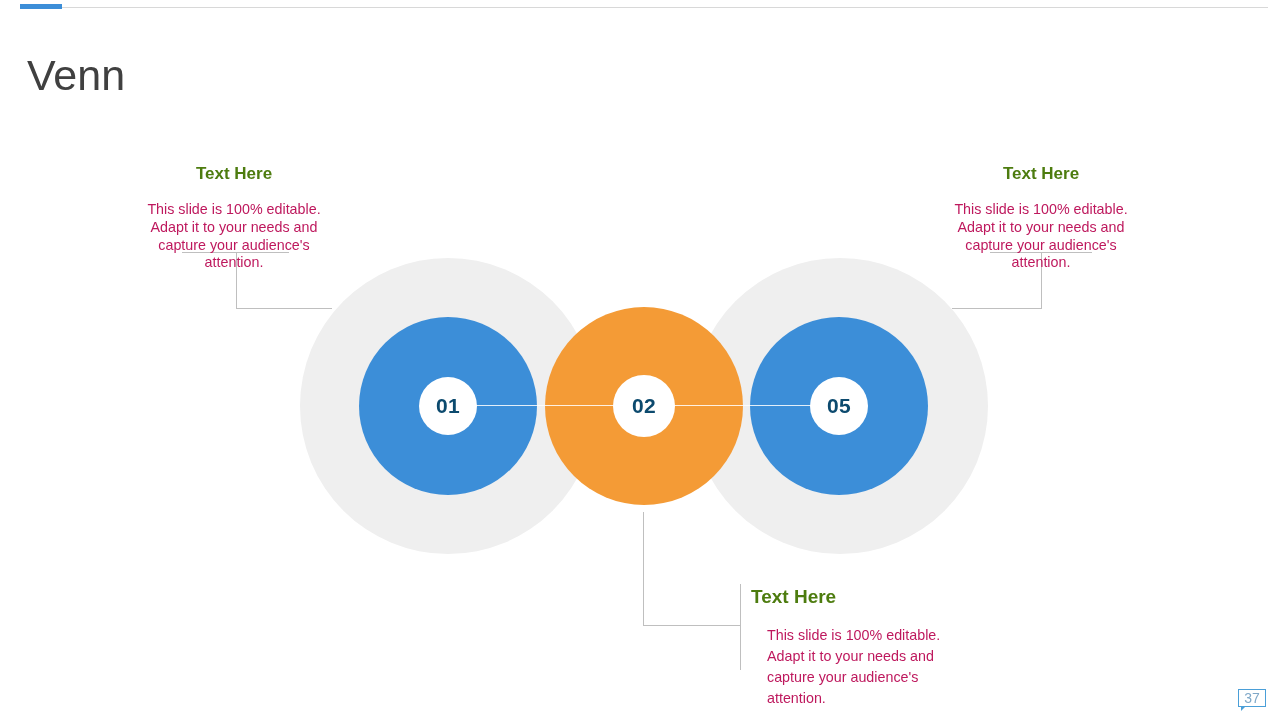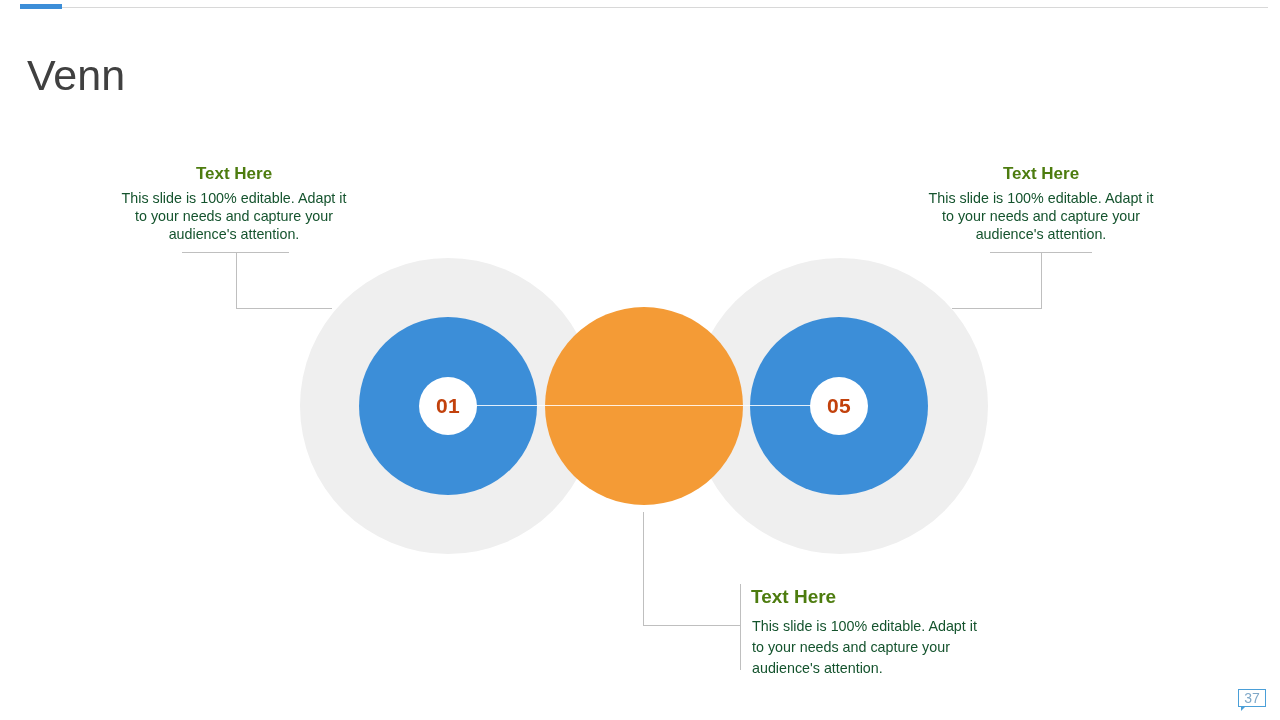--- a/index.html
+++ b/index.html
@@ -72,23 +72,23 @@
   .txt-block .tb-title {
     font-size: 17px;
     font-weight: bold;
     color: #4d7c0f;
     line-height: 22px;
     margin: 0 0 5px 0;
   }
   .txt-block .tb-body {
     font-size: 14.3px;
     font-weight: 400;
-    color: #14532d;
+    color: #be185d;
     line-height: 17.8px;
-    margin: 1px;
+    margin: 16px;
   }
 
   .txt-left  { left: 118px; top: 163px; width: 232px; text-align: center; }
   .txt-right { left: 925px; top: 163px; width: 232px; text-align: center; }
   .txt-bot   { left: 751px; top: 585px; width: 235px; text-align: left; }
   .txt-bot .tb-title { font-size: 19px; line-height: 24px; margin-bottom: 7px; }
   .txt-bot .tb-body  { font-size: 14.3px; line-height: 21px; }
 
   
   .venn { position: absolute; left: 0; top: 0; width: 1280px; height: 720px; }
@@ -113,21 +113,21 @@
     position: absolute;
     border-radius: 50%;
     background: #ffffff;
     display: flex;
     align-items: center;
     justify-content: center;
   }
   .hub span {
     font-size: 21px;
     font-weight: bold;
-    color: #c2410c;
+    color: #0c4a6e;
     letter-spacing: 0.3px;
   }
   .hub-1 { left: 419px; top: 377px; width: 58px; height: 58px; }
   .hub-2 { left: 613px; top: 375px; width: 62px; height: 62px; }
   .hub-3 { left: 810px; top: 377px; width: 58px; height: 58px; }
 
   .axis-line {
     position: absolute;
     left: 447px;
     top: 405px;
@@ -198,20 +198,23 @@
 
   <div class="ring ring-1"></div>
   <div class="ring ring-3"></div>
   <div class="ring ring-2"></div>
 
   <div class="axis-line"></div>
 
   <div class="hub hub-1">
     <span>01</span>
   </div>
+  <div class="hub hub-2">
+    <span>02</span>
+  </div>
   <div class="hub hub-3">
     <span>05</span>
   </div>
 </div>
 
 <div class="txt-block txt-left">
   <p class="tb-title">Text Here</p>
   <p class="tb-body">This slide is 100% editable. Adapt it to your needs and capture your audience's attention.</p>
 </div>
 

